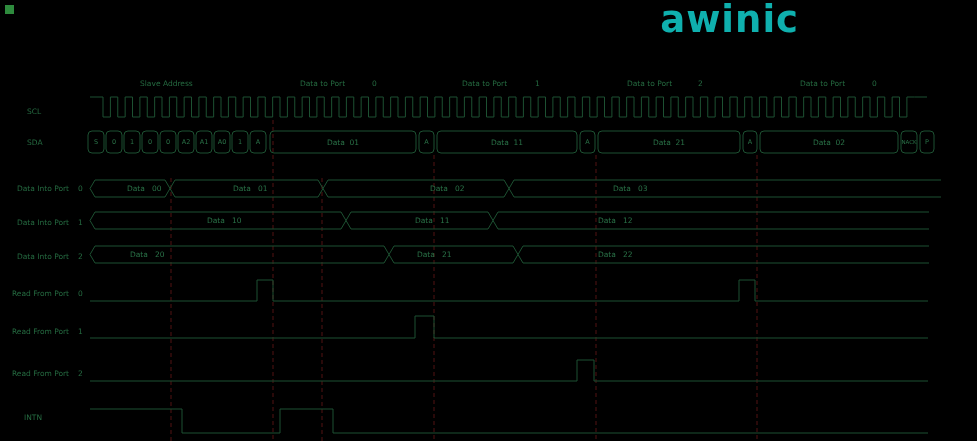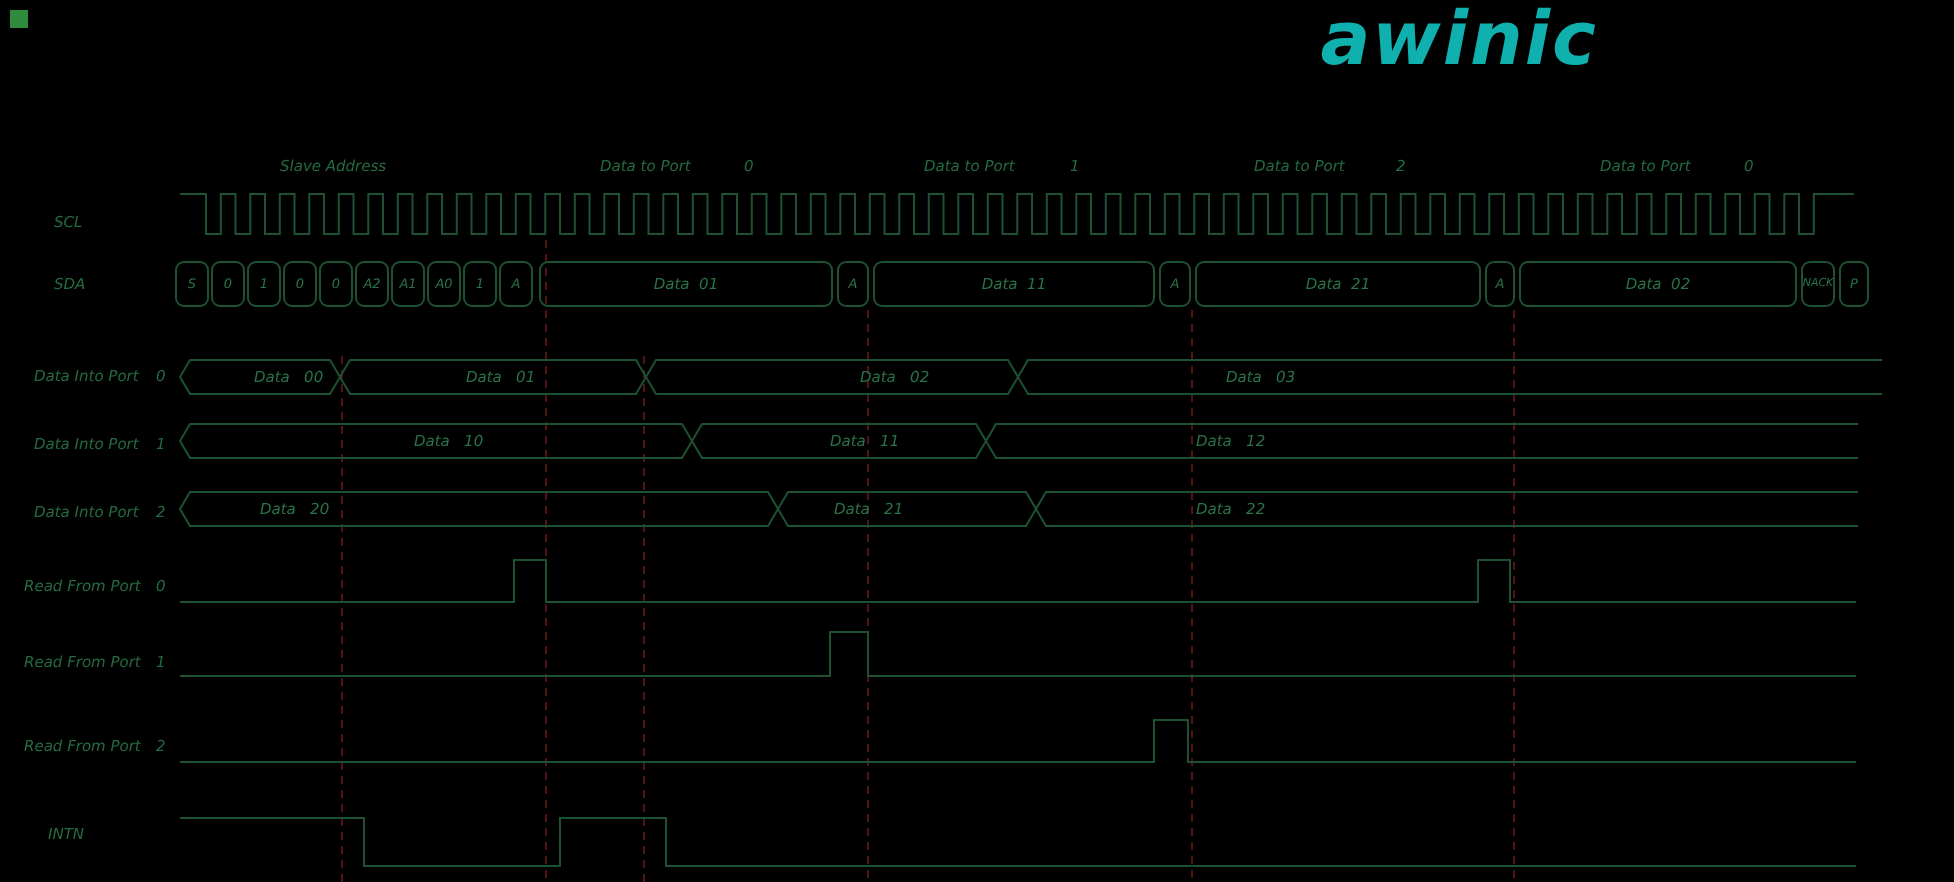--- a/index.html
+++ b/index.html
@@ -1,16 +1,16 @@
 <!DOCTYPE html>
 <html><head>
 <meta charset="utf-8">
 <style>
   html,body{margin:0;padding:0;background:#000;width:977px;height:441px;overflow:hidden;}
-  #stage{position:relative;width:801px;height:441px;background:#000;font-family:"DejaVu Sans",sans-serif;font-style:italic;}
+  #stage{position:relative;width:801px;height:441px;background:#000;font-family:"DejaVu Sans",sans-serif;}
   #logo{position:absolute;top:-2px;right:2px;font-size:37px;font-weight:bold;letter-spacing:1px;
         font-family:"DejaVu Sans",sans-serif;}
   #corner{position:absolute;left:5px;top:5px;width:9px;height:9px;}
   svg{position:absolute;left:0;top:0;}
   text{font-family:"DejaVu Sans",sans-serif;}
 </style>
 </head>
 <body>
 
 <div id="stage">

